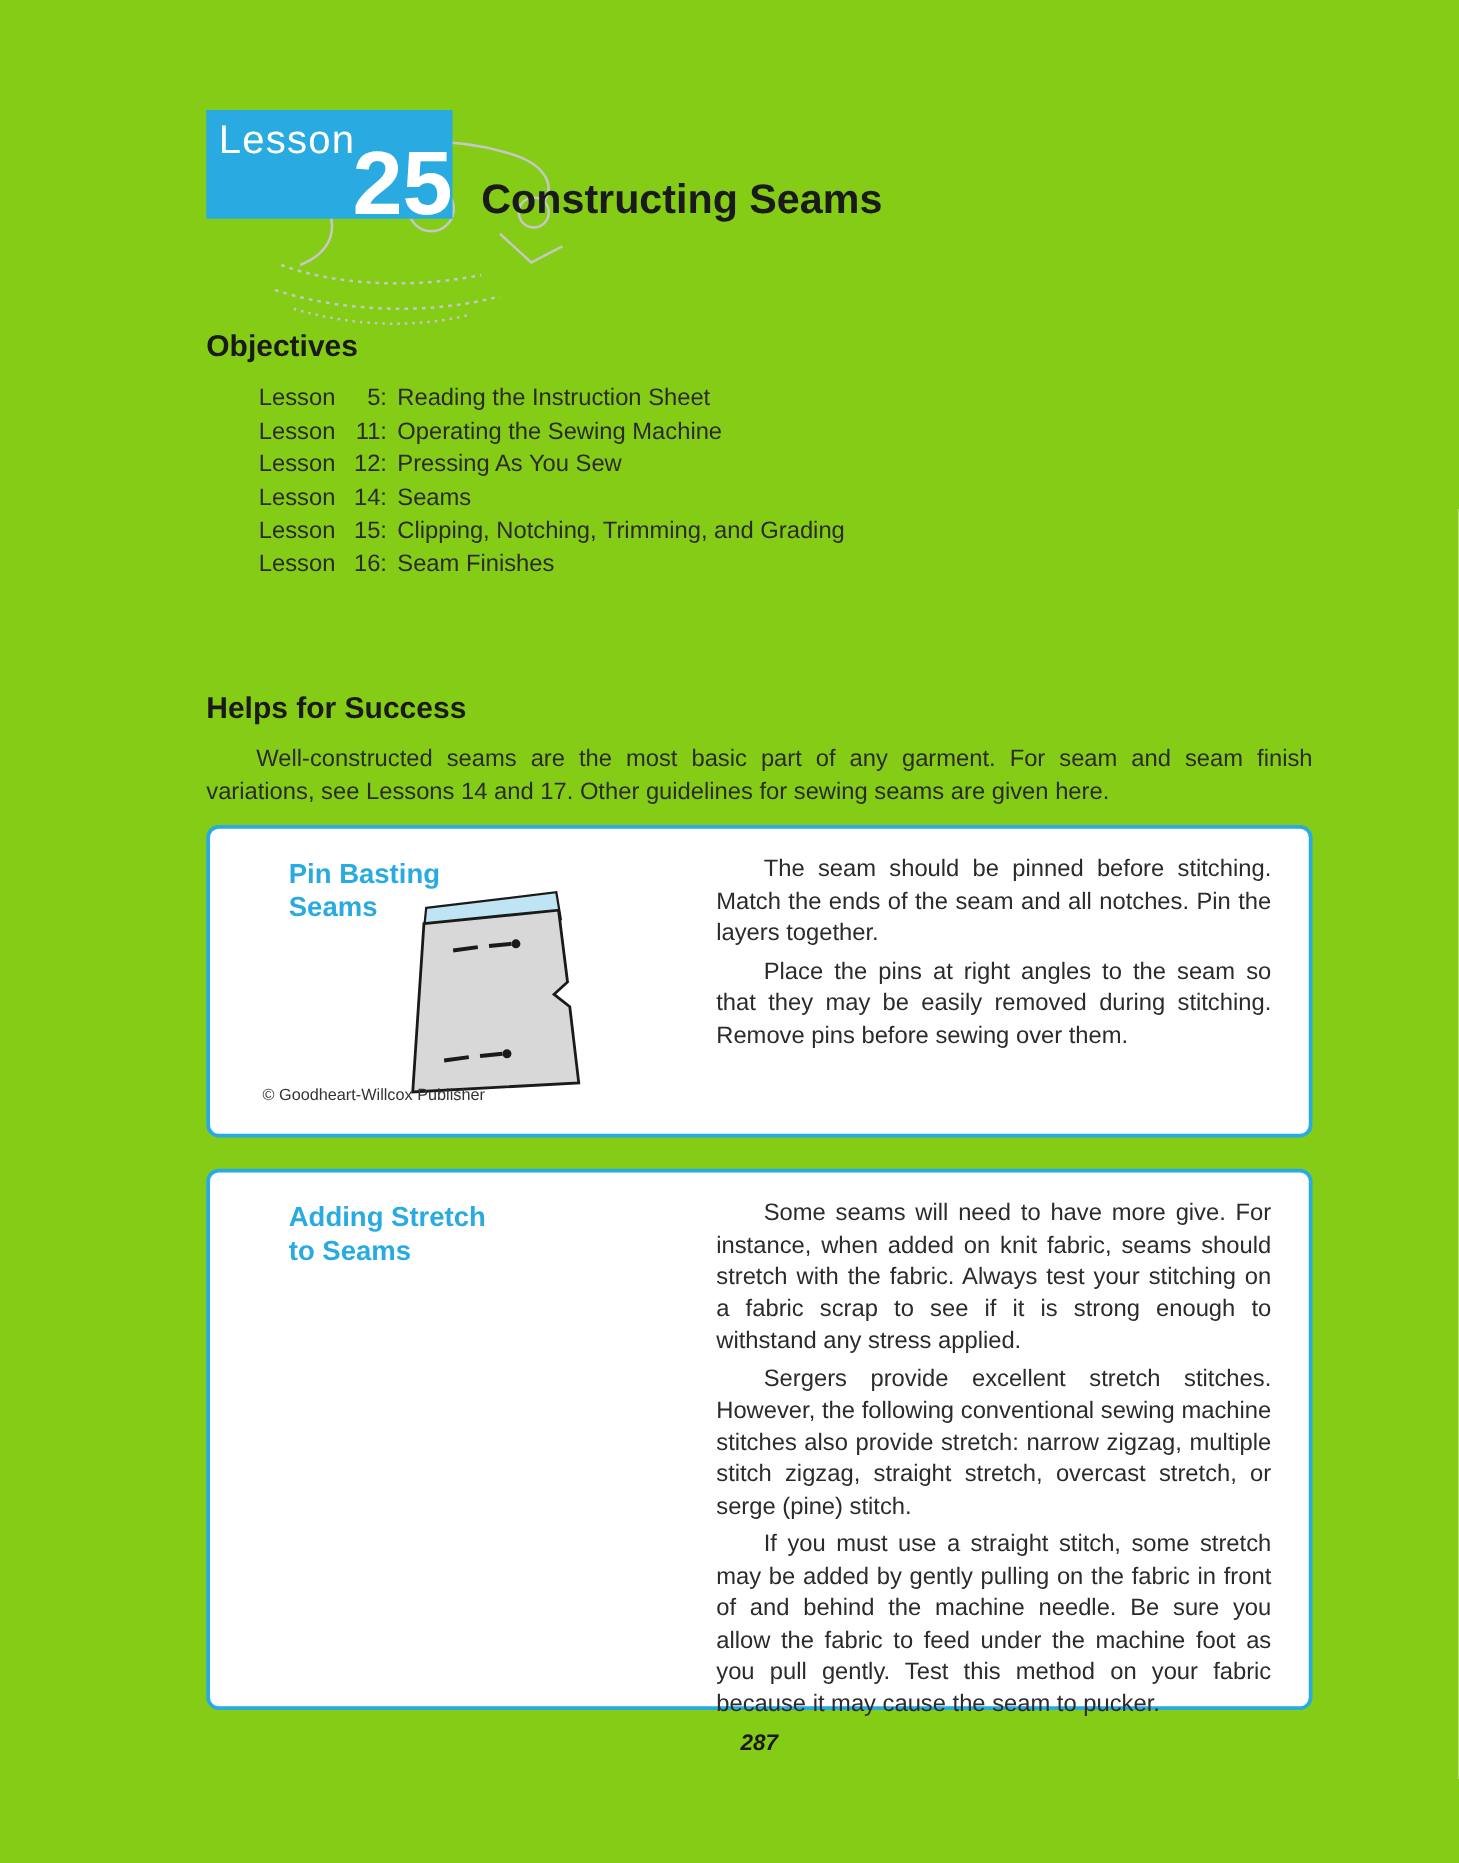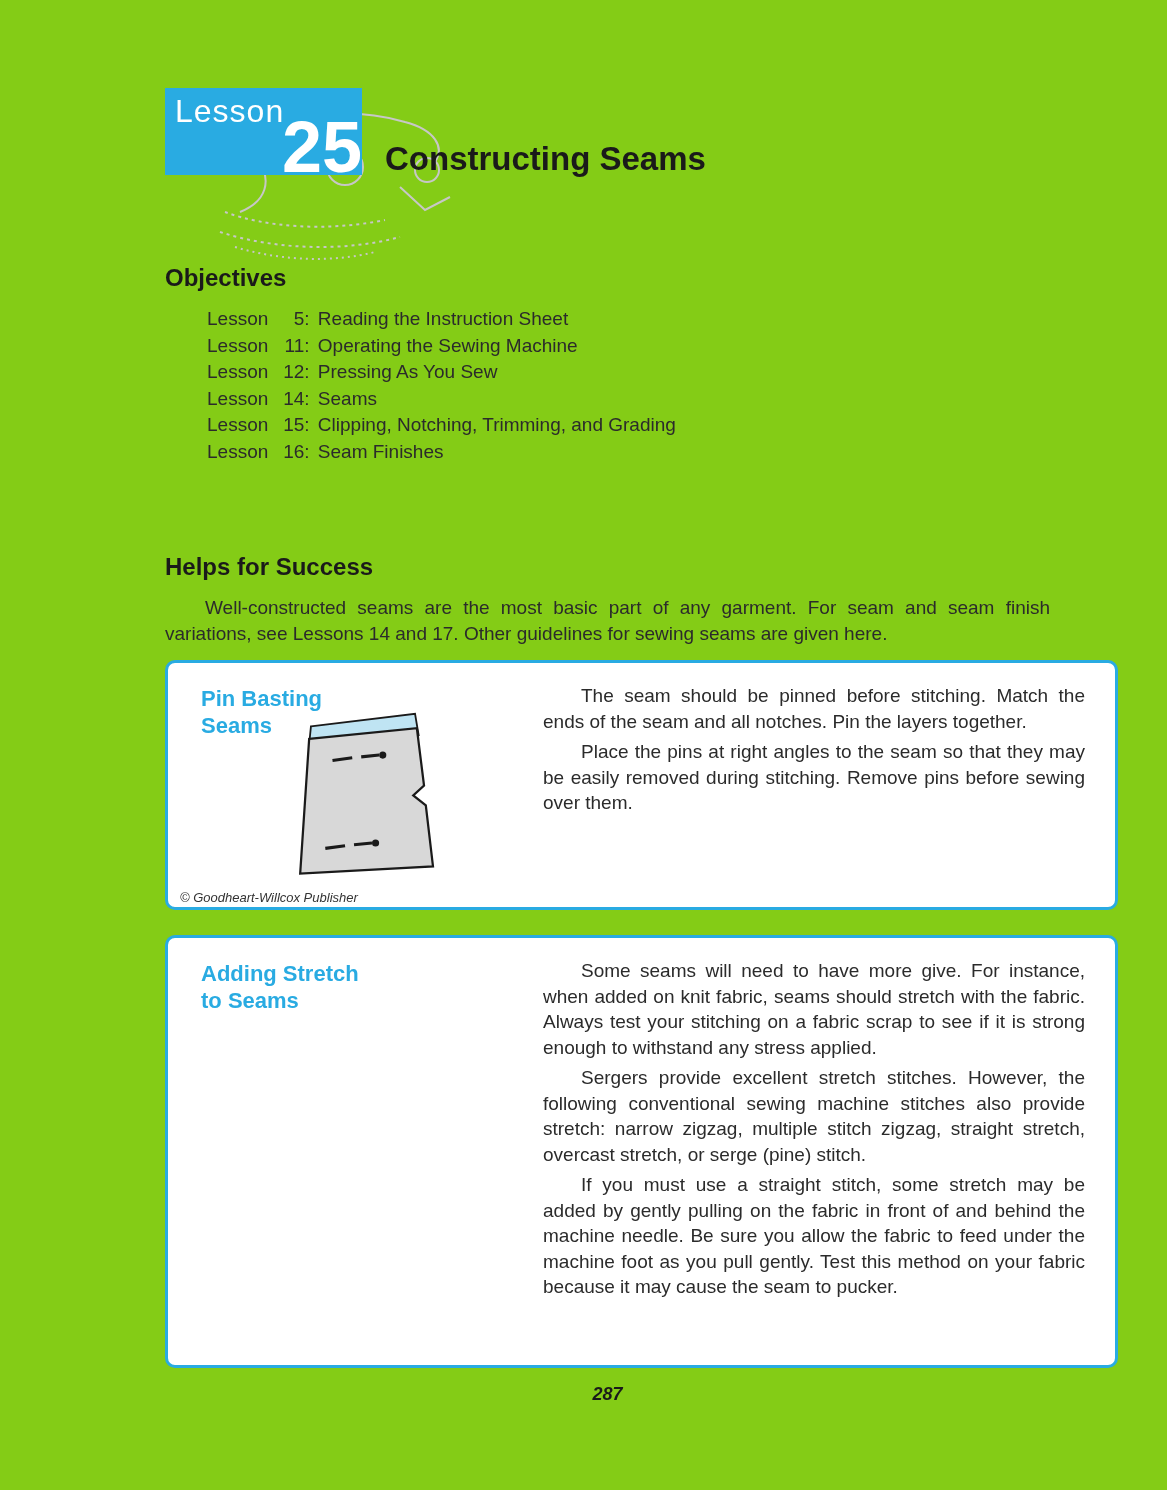--- a/index.html
+++ b/index.html
@@ -43,38 +43,39 @@
   p.indent { text-indent:40px; }
 
   .skills { margin:10px 0 0 42px; }
   .skill-row { font-size:19px; line-height:26.5px; }
   .skill-row .lw { display:inline-block; }
   .skill-row .ln { display:inline-block; width:36px; text-align:right; }
   .skill-row .lt { display:inline-block; margin-left:3px; }
 
   
   .callout {
-    position:absolute; left:165px; width:953px;
+    position:absolute; left:165px; width:885px;
     border:3px solid #29abe2; border-radius:10px;
     background:#ffffff;
     display:flex;
+    padding-left:30px;
   }
   #box-pin-basting { top:660px; height:250px; }
   #box-adding-stretch { top:935px; height:433px; }
   .callout .left-col { position:relative; width:375px; flex:0 0 375px; }
   .callout .box-title {
     position:absolute; top:22px; left:33px;
     font-size:22px; line-height:27px; font-weight:bold; color:#29abe2;
   }
   .callout .right-col { flex:1; padding:20px 30px 16px 0; }
   .callout .right-col p { font-size:19px; line-height:25.5px; text-align:justify; text-indent:38px; margin-bottom:5px; }
   .fabric-illo { position:absolute; left:105px; top:40px; }
   .credit {
-    position:absolute; left:12px; bottom:2px;
-    font-size:13px; font-style:italic; color:#333333;
+    position:absolute; left:12px; bottom:24px;
+    font-size:13px; color:#333333;
   }
 
   .page-number {
     position:absolute; left:165px; top:1384px; width:885px;
     text-align:center; font-size:18px; font-weight:bold; font-style:italic; color:#1a1a1a;
   }
 </style>
 </head>
 <body>
 

